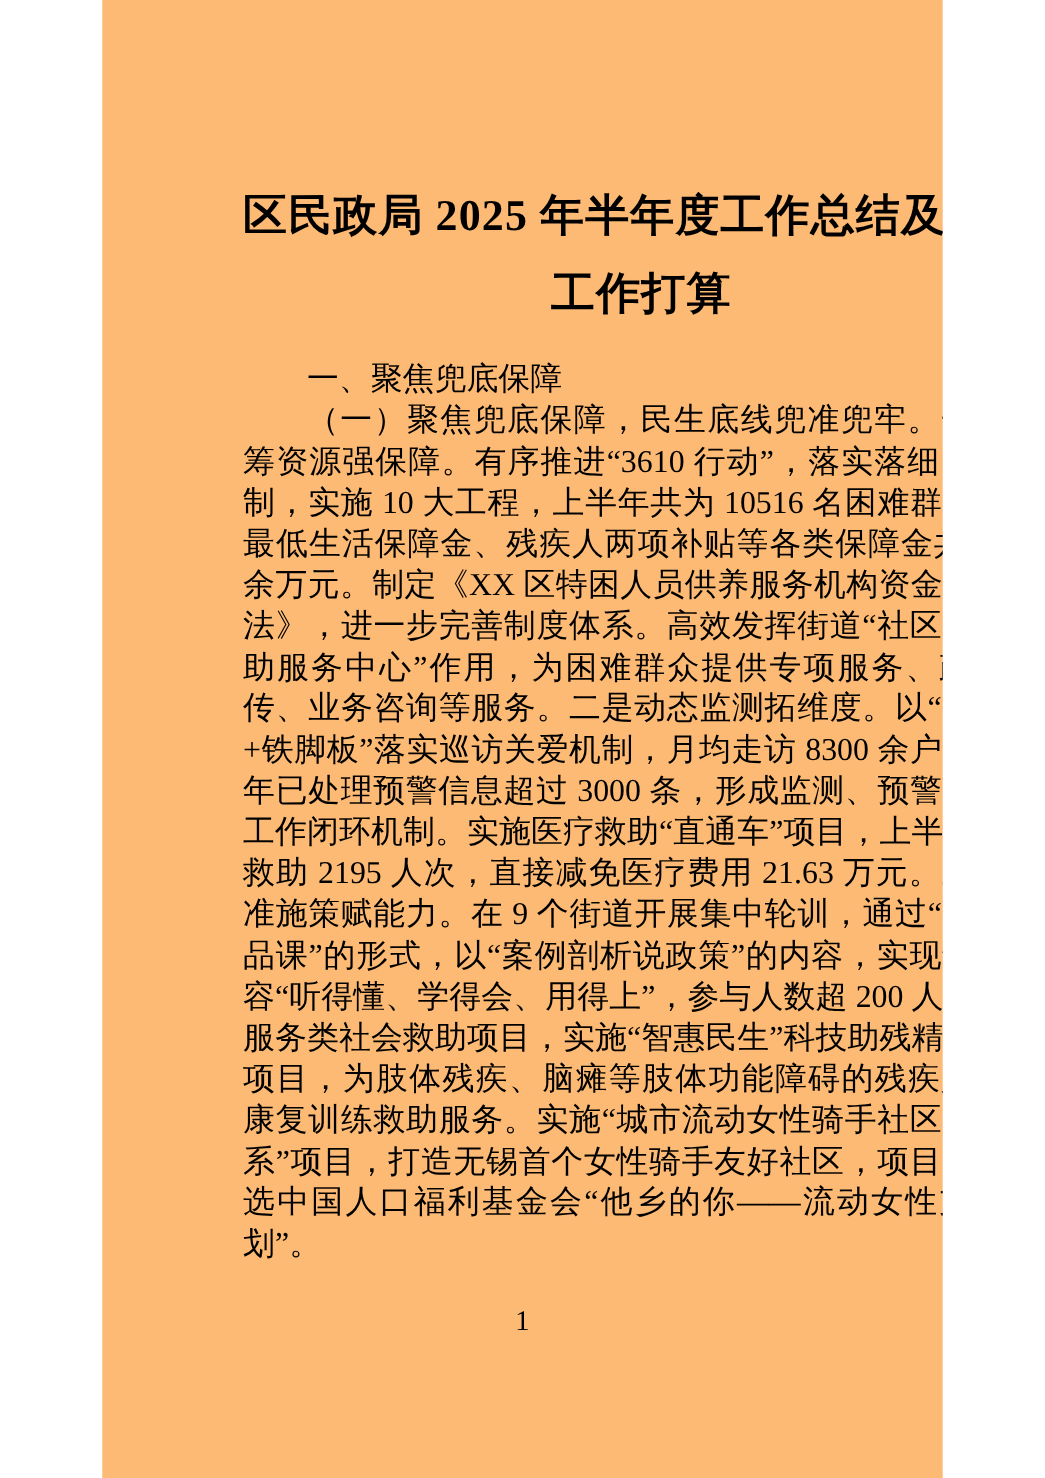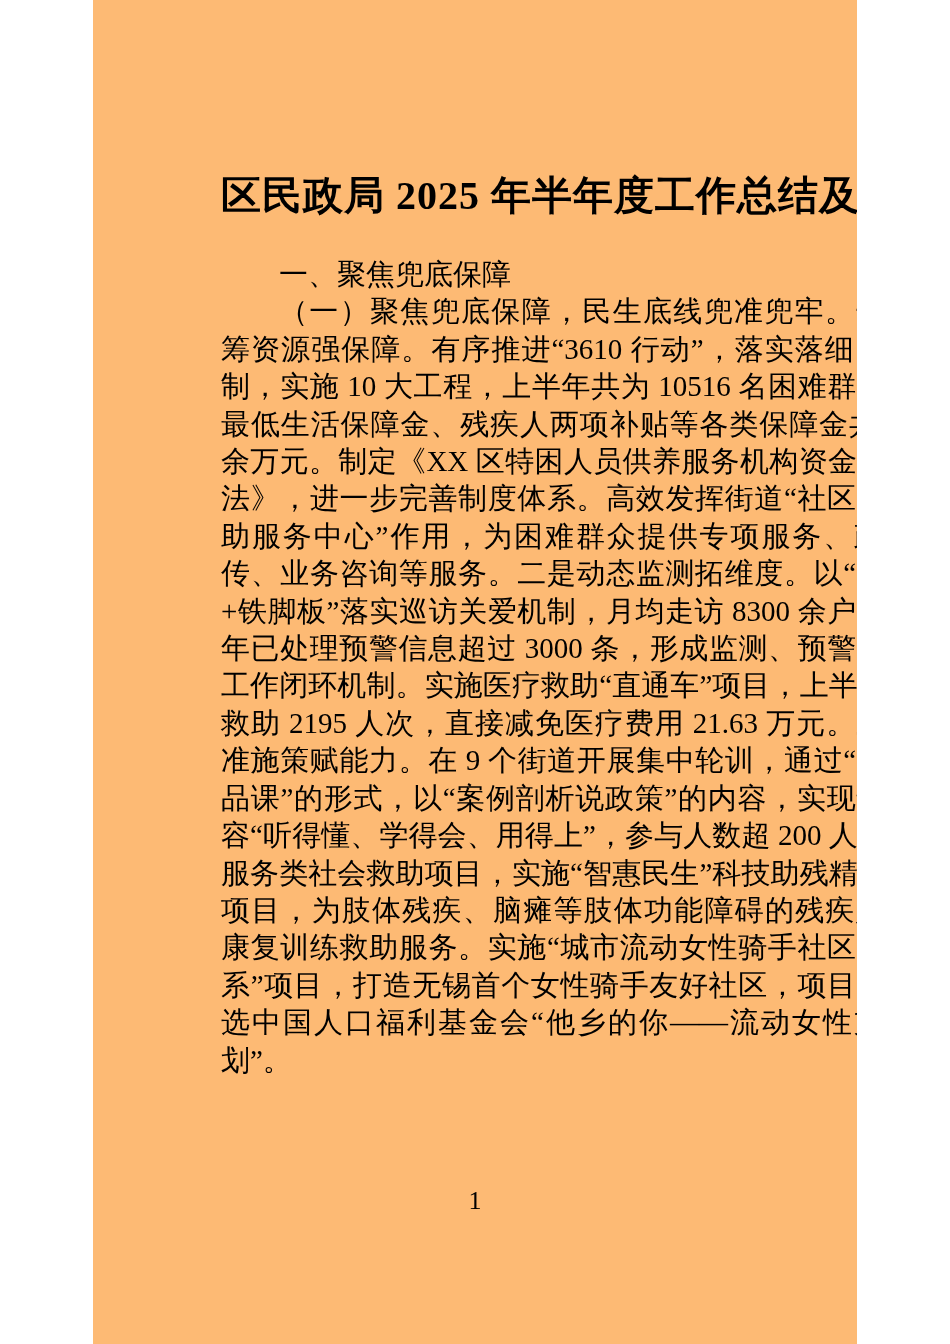--- a/index.html
+++ b/index.html
@@ -61,20 +61,21 @@
 </style>
 </head>
 <body>
 
 <div class="page">
 
   <div class="content">
 
     <h1 class="doc-title">
       <span class="title-line">区民政局 2025 年半年度工作总结及下半年</span>
+      <span class="title-line">工作打算</span>
     </h1>
 
     <div class="body-text">
       <p>一、聚焦兜底保障</p>
       <p>（一）聚焦兜底保障，民生底线兜准兜牢。一是统筹资源强保障。有序推进“3610 行动”，落实落细 6 项机制，实施 10 大工程，上半年共为 10516 名困难群众发放最低生活保障金、残疾人两项补贴等各类保障金共 3700 余万元。制定《XX 区特困人员供养服务机构资金管理办法》，进一步完善制度体系。高效发挥街道“社区综合救助服务中心”作用，为困难群众提供专项服务、政策宣传、业务咨询等服务。二是动态监测拓维度。以“大数据+铁脚板”落实巡访关爱机制，月均走访 8300 余户次，今年已处理预警信息超过 3000 条，形成监测、预警、帮扶工作闭环机制。实施医疗救助“直通车”项目，上半年累计救助 2195 人次，直接减免医疗费用 21.63 万元。三是精准施策赋能力。在 9 个街道开展集中轮训，通过“小班精品课”的形式，以“案例剖析说政策”的内容，实现课程内容“听得懂、学得会、用得上”，参与人数超 200 人。推进服务类社会救助项目，实施“智惠民生”科技助残精准康复项目，为肢体残疾、脑瘫等肢体功能障碍的残疾人提供康复训练救助服务。实施“城市流动女性骑手社区支持体系”项目，打造无锡首个女性骑手友好社区，项目成功入选中国人口福利基金会“他乡的你——流动女性支持计划”。</p>
     </div>
 
   </div>
 
   <div class="page-number">1</div>

